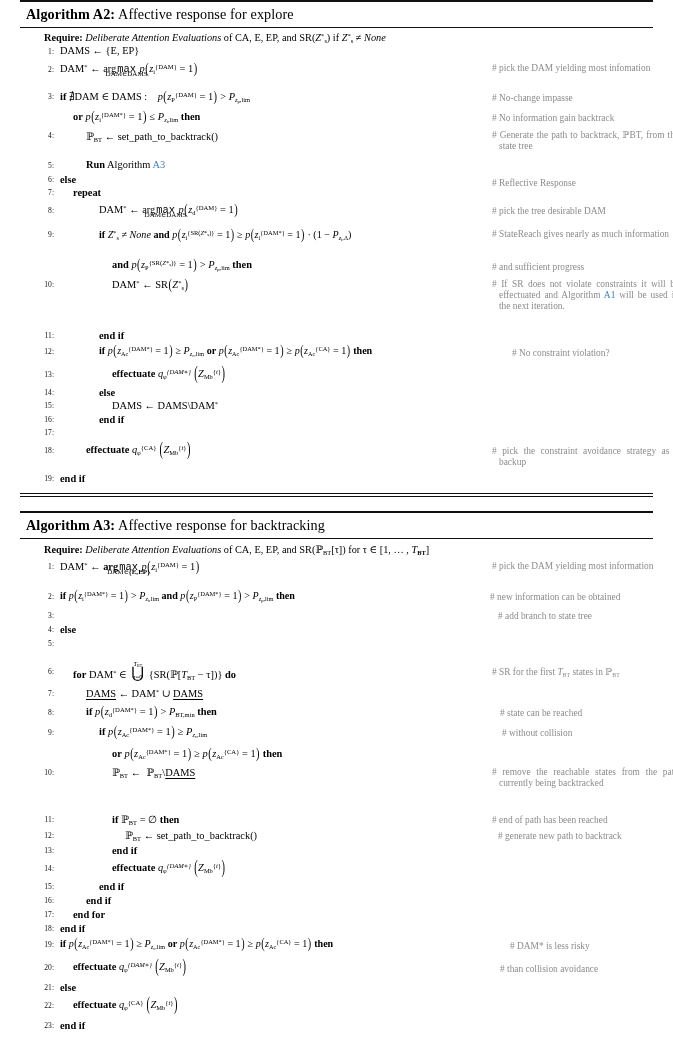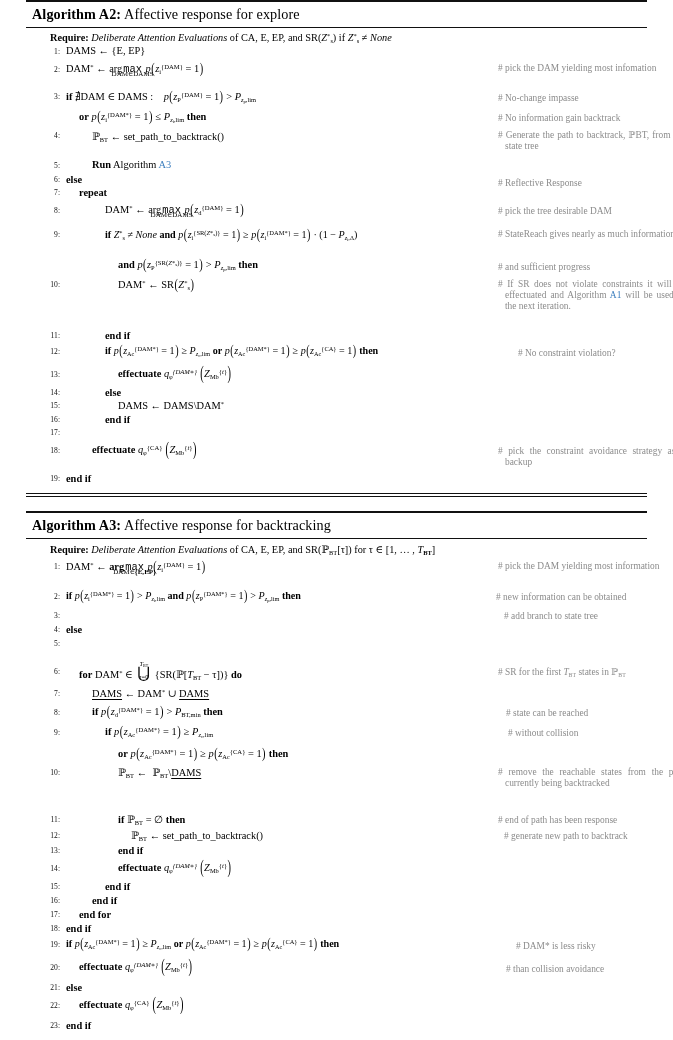--- a/index.html
+++ b/index.html
@@ -17,21 +17,21 @@
   .page {
     position: relative;
     width: 673px;
     height: 1040px;
     box-sizing: border-box;
     padding: 0;
   }
 
   
   .algo {
-    margin: 0 26px;
+    margin: 0 20px;
     position: relative;
   }
   .rule-top {
     border-top: 2.2px solid #111;
     height: 0;
   }
   .rule-mid {
     border-top: 1.1px solid #111;
     height: 0;
   }
@@ -402,21 +402,21 @@
 
       <div class="row" style="height:48px">
         <span class="lnum" style="top:4px">10:</span>
         <span class="code i4" style="padding-top:2px"><span class="bb">ℙ</span><sub>BT</sub> ← &nbsp;<span class="bb">ℙ</span><sub>BT</sub>\<span class="uline">DAMS</span></span>
         <span class="cmt hang" style="top:2px"># remove the reachable states from the path currently being backtracked</span>
       </div>
 
       <div class="row" style="height:16px">
         <span class="lnum" style="top:3px">11:</span>
         <span class="code i4" style="padding-top:1px"><b class="kw">if</b> <span class="bb">ℙ</span><sub>BT</sub> = ∅ <b class="kw">then</b></span>
-        <span class="cmt nowrap" style="top:2px;left:472px"># end of path has been response</span>
+        <span class="cmt nowrap" style="top:2px;left:472px"># end of path has been reached</span>
       </div>
 
       <div class="row" style="height:16px">
         <span class="lnum" style="top:3px">12:</span>
         <span class="code i5" style="padding-top:1px"><span class="bb">ℙ</span><sub>BT</sub> ← set_path_to_backtrack()</span>
         <span class="cmt nowrap" style="top:2px;left:478px"># generate new path to backtrack</span>
       </div>
 
       <div class="row" style="height:14px">
         <span class="lnum" style="top:2px">13:</span>

